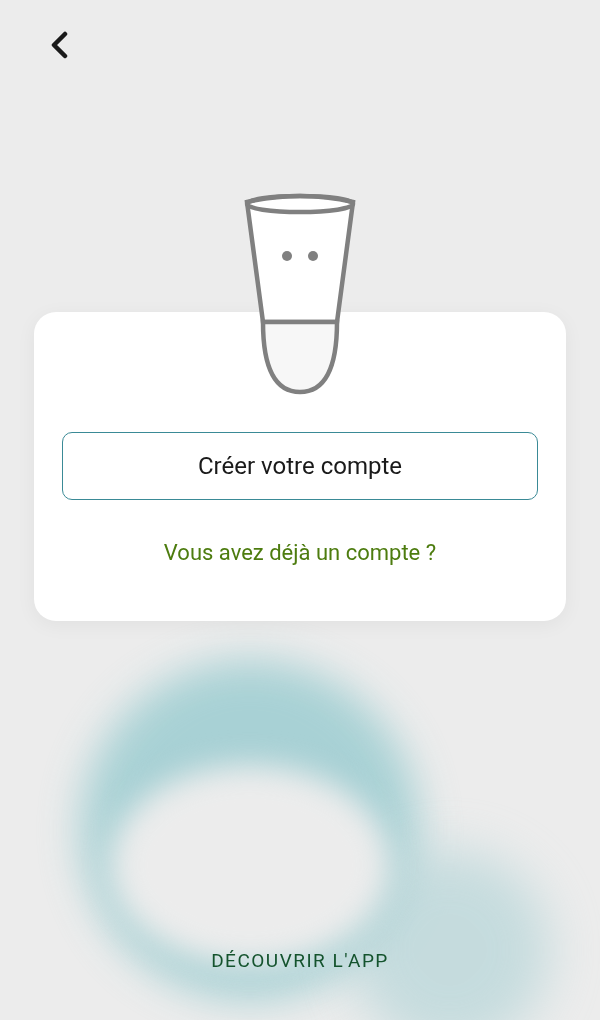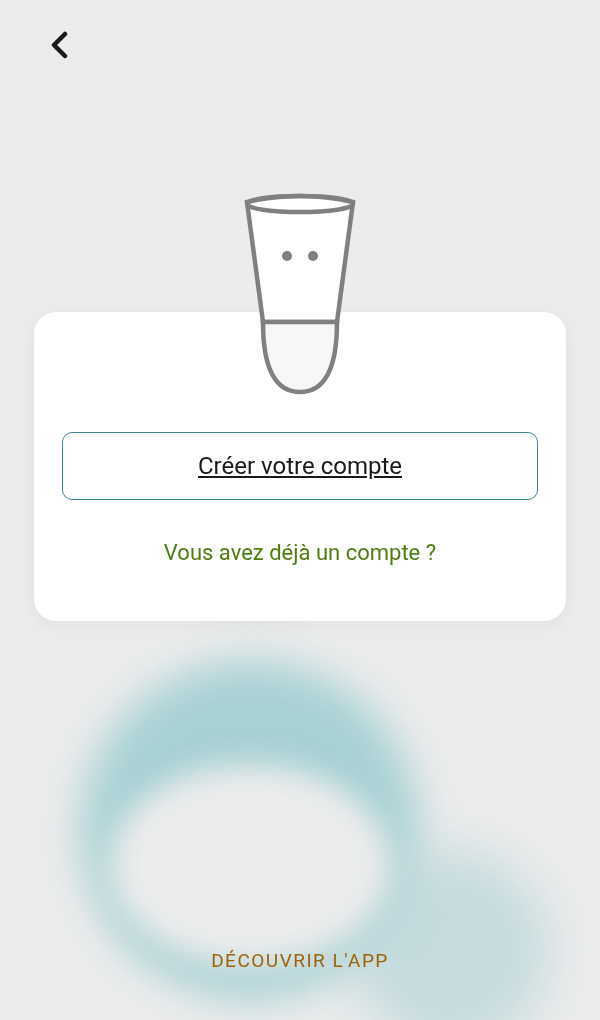--- a/index.html
+++ b/index.html
@@ -78,38 +78,37 @@
     .create-btn {
       width: 100%;
       height: 68px;
       background: #ffffff;
       border: 1.5px solid #3a8a96;
       border-radius: 10px;
       font-size: 24px;
       color: #1a1a1a;
       cursor: pointer;
       font-family: inherit;
-      text-decoration: underline;
     }
     .login-link {
       margin-top: 40px;
       text-align: center;
       font-size: 22px;
       color: #4d7c0f;
       cursor: pointer;
     }
     .discover {
       position: absolute;
       bottom: 48px;
       left: 0;
       right: 0;
       text-align: center;
       font-size: 19px;
       letter-spacing: 1.5px;
-      color: #a16207;
+      color: #14532d;
       cursor: pointer;
       z-index: 10;
     }
   </style>
 </head>
 <body>
 
 <div class="bg-blob-1"></div>
 <div class="bg-blob-2"></div>
 <div class="bg-cut"></div>

